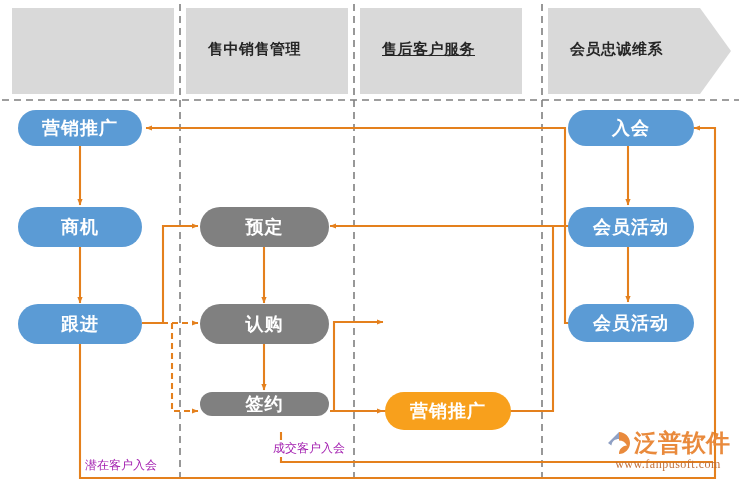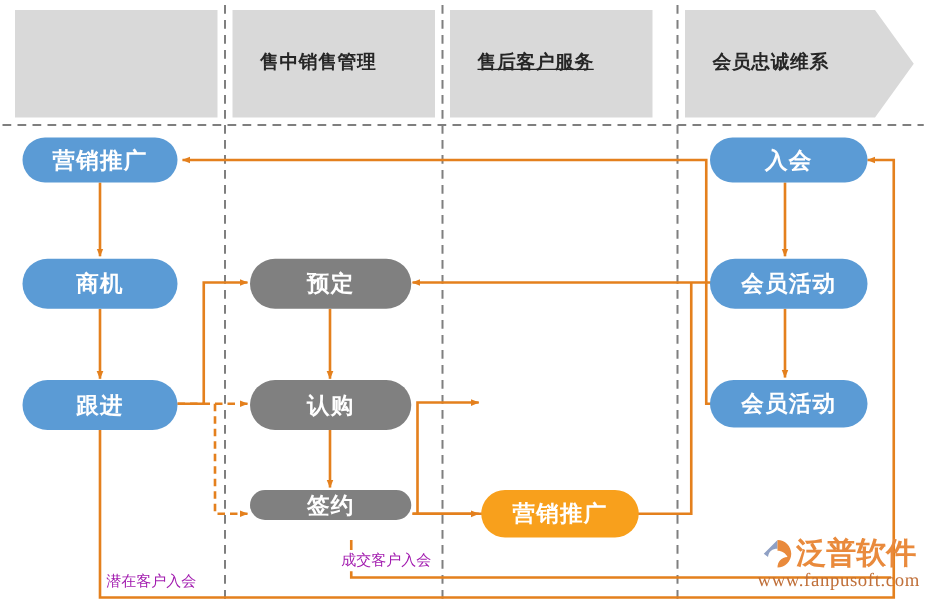--- a/index.html
+++ b/index.html
@@ -18,21 +18,21 @@
   .node.blue{background:#5B9BD5;}
   .node.gray{background:#808080;}
   .node.orange{background:#F8A01C;}
   .edge-label{
     position:absolute;color:#a21caf;font-size:12px;white-space:nowrap;
     background:#fff;padding:0 1px;
   }
   .logo{position:absolute;display:flex;flex-direction:column;align-items:center;}
   .logo-row{display:flex;align-items:center;gap:2px;}
   .logo-text{font-size:24px;font-weight:bold;color:#E98A3C;letter-spacing:0px;line-height:1;}
-  .logo-url{font-size:15px;color:#C0703A;letter-spacing:.5px;margin-top:1px;font-family:"Liberation Serif",serif;}
+  .logo-url{font-size:12px;color:#C0703A;letter-spacing:.5px;margin-top:1px;font-family:"Liberation Serif",serif;}
 </style>
 </head>
 <body>
 
 <div id="canvas">
 
   <svg class="layer" viewBox="0 0 741 485">
     <defs>
       <marker id="ah" markerWidth="7" markerHeight="7" refX="6.2" refY="3" orient="auto" markerUnits="userSpaceOnUse">
         <path d="M0,0.3 L6.6,3 L0,5.7 z" fill="#E4801D"></path>

